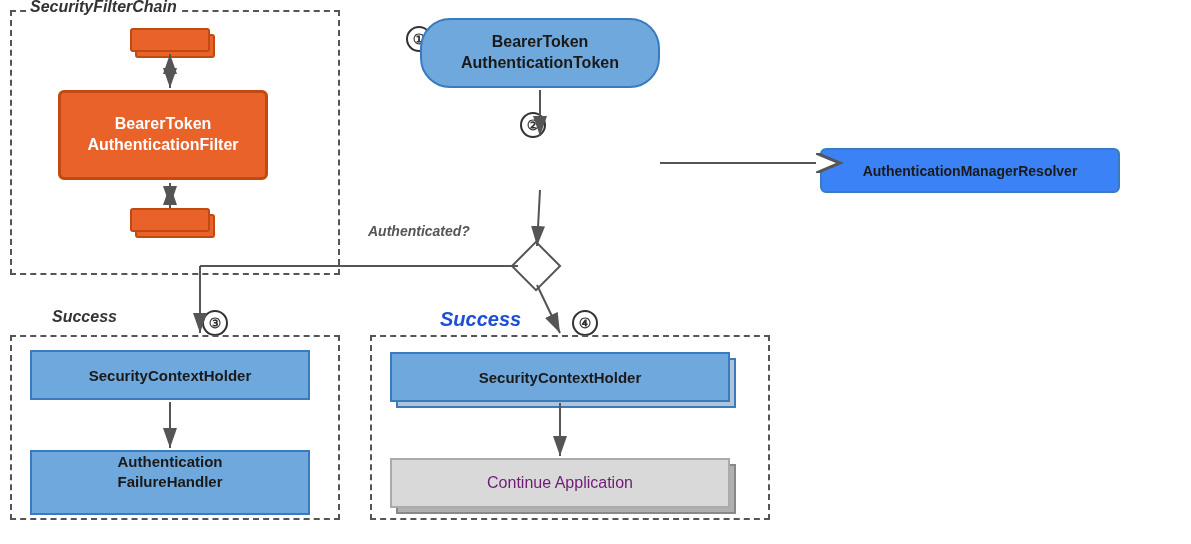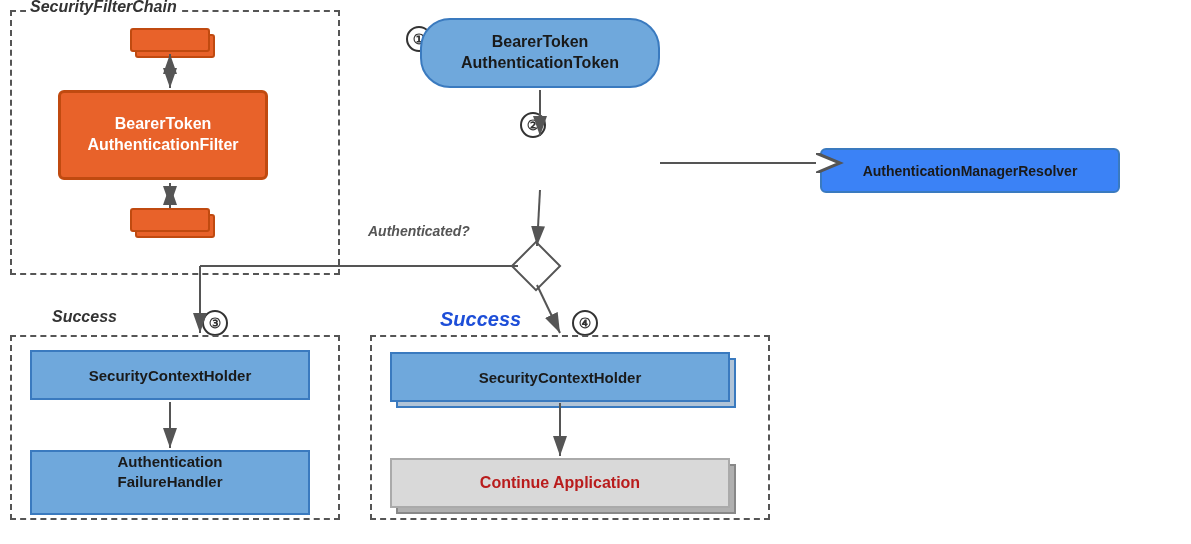--- a/index.html
+++ b/index.html
@@ -326,22 +326,22 @@
       width: 340px;
       height: 50px;
       background: #d9d9d9;
       border: 2px solid #aaa;
       display: flex;
       align-items: center;
       justify-content: center;
     }
     .continue-app span {
       font-size: 16px;
-      font-weight: bold;
-      color: #b91c1c;
+      font-weight: normal;
+      color: #701a75;
     }
   </style>
 </head>
 <body>
 
 <div class="diagram-container">
 
   <div class="security-filter-chain">
     <span class="security-filter-chain-label">SecurityFilterChain</span>
   </div>

